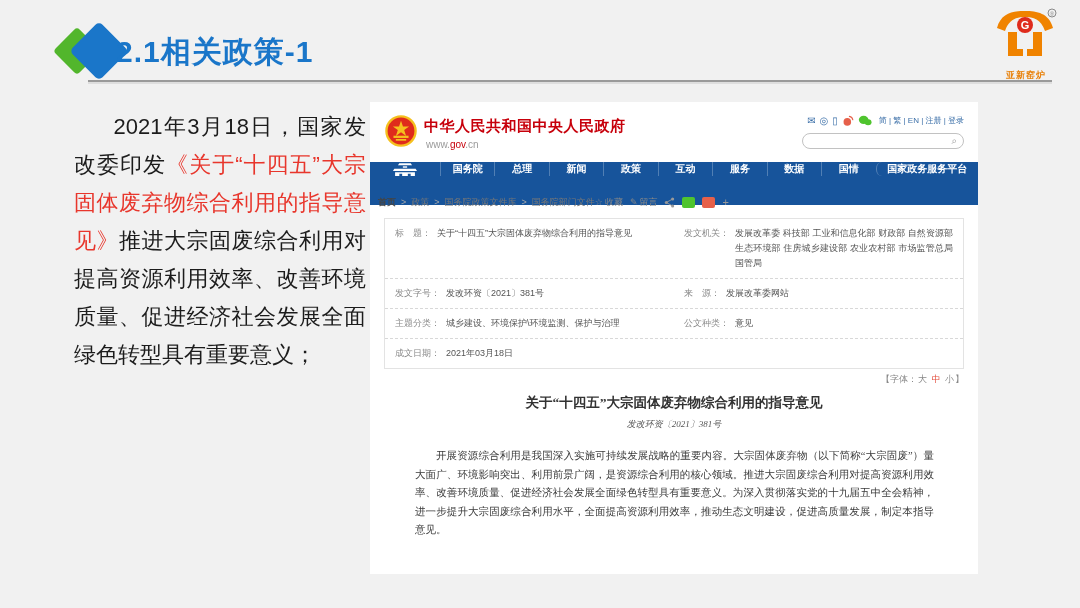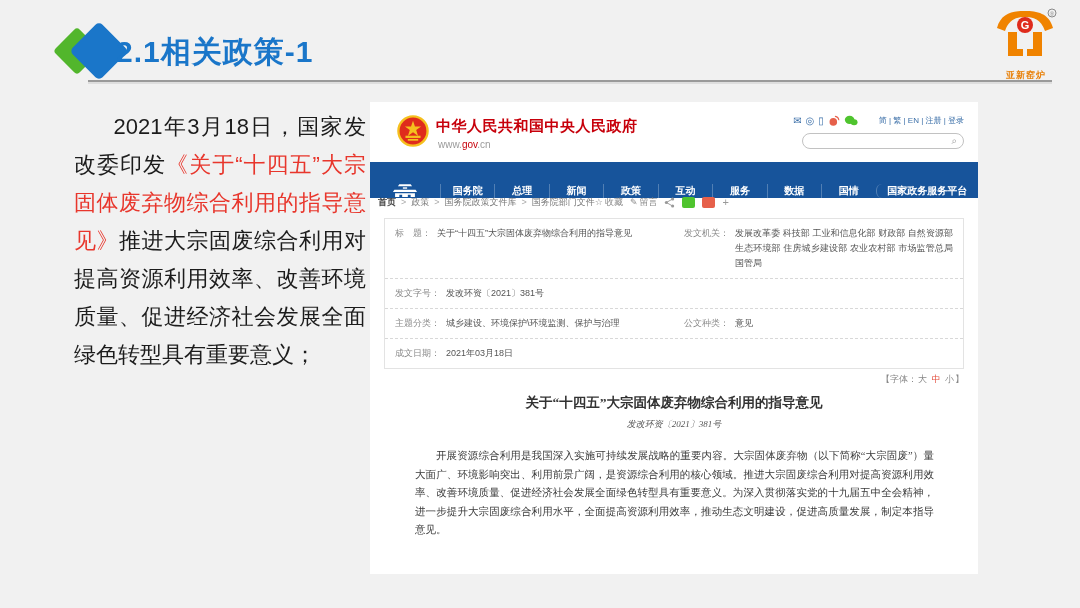--- a/index.html
+++ b/index.html
@@ -18,33 +18,33 @@
   .logo { position:absolute; left:990px; top:8px; width:72px; height:70px; text-align:center; }
   .logo-text { margin-top:1px; font-size:9px; font-weight:bold; color:#e8820c; letter-spacing:1px; }
 
   
   .intro { position:absolute; left:74px; top:108px; width:292px; font-size:22px; line-height:38px; color:#1c1c1c; text-indent:1.8em; text-align:justify; }
   .intro .red { color:#e8362c; }
 
   
   .card { position:absolute; left:370px; top:102px; width:608px; height:472px; background:#ffffff; overflow:hidden; }
 
-  .gov-banner { position:absolute; top:0; left:12px; right:0; height:72px; }
+  .gov-banner { position:absolute; top:0; left:0; right:0; height:72px; }
   .emblem { position:absolute; left:15px; top:13px; }
   .site-name { position:absolute; left:54px; top:15px; font-size:15px; font-weight:bold; color:#c7000b; letter-spacing:0.5px; }
   .site-url { position:absolute; left:56px; top:37px; font-size:10px; color:#9a9a9a; }
   .site-url .gov { color:#c7000b; }
   .banner-icons { position:absolute; right:14px; top:13px; display:flex; align-items:center; gap:4px; }
   .mini-ico { font-size:10px; color:#3b6fa8; line-height:1; }
-  .lang-links { font-size:8px; color:#3b6fa8; margin-left:17px; white-space:nowrap; }
+  .lang-links { font-size:8px; color:#3b6fa8; margin-left:3px; white-space:nowrap; }
   .search-box { position:absolute; right:14px; top:31px; width:162px; height:16px; border:1px solid #c2c2c2; border-radius:9px; background:#fff; display:flex; align-items:center; padding:0 6px; }
   .search-box input { border:none; outline:none; flex:1; height:12px; font-size:9px; background:transparent; }
   .search-glyph { font-size:10px; color:#999; line-height:1; }
 
-  .gov-nav { position:absolute; top:60px; left:0; right:0; height:36px; background:#17549b; display:flex; align-items:flex-end; }
+  .gov-nav { position:absolute; top:60px; left:0; right:0; height:43px; background:#17549b; display:flex; align-items:flex-start; }
   .nav-gate { width:70px; display:flex; align-items:center; justify-content:center; cursor:pointer; }
   .nav-item { flex:1; display:flex; align-items:center; justify-content:center; color:#fff; font-size:10px; font-weight:bold; border-left:1px solid rgba(255,255,255,0.25); white-space:nowrap; cursor:pointer; }
   .nav-item.wide { flex:1.9;border-radius:6px; }
 
   .crumb-row { position:absolute; top:92px; left:8px; right:14px; height:16px; display:flex; justify-content:flex-start; align-items:center; font-size:9px; color:#777; }
   .crumbs { display:flex; gap:5px; align-items:center; }
   .crumb { cursor:pointer; }
   .crumb.first { color:#444; font-weight:bold; }
   .crumb-sep { color:#aaa; }
   .doc-tools { display:flex; align-items:center; gap:7px; color:#888; }
@@ -190,20 +190,24 @@
         <div class="tcell">
           <span class="tlabel">发文机关：</span>
           <span class="tvalue">发展改革委 科技部 工业和信息化部 财政部 自然资源部 生态环境部 住房城乡建设部 农业农村部 市场监管总局 国管局</span>
         </div>
       </div>
       <div class="trow">
         <div class="tcell">
           <span class="tlabel">发文字号：</span>
           <span class="tvalue">发改环资〔2021〕381号</span>
         </div>
+        <div class="tcell">
+          <span class="tlabel">来　源：</span>
+          <span class="tvalue">发展改革委网站</span>
+        </div>
       </div>
       <div class="trow">
         <div class="tcell">
           <span class="tlabel">主题分类：</span>
           <span class="tvalue">城乡建设、环境保护\环境监测、保护与治理</span>
         </div>
         <div class="tcell">
           <span class="tlabel">公文种类：</span>
           <span class="tvalue">意见</span>
         </div>

